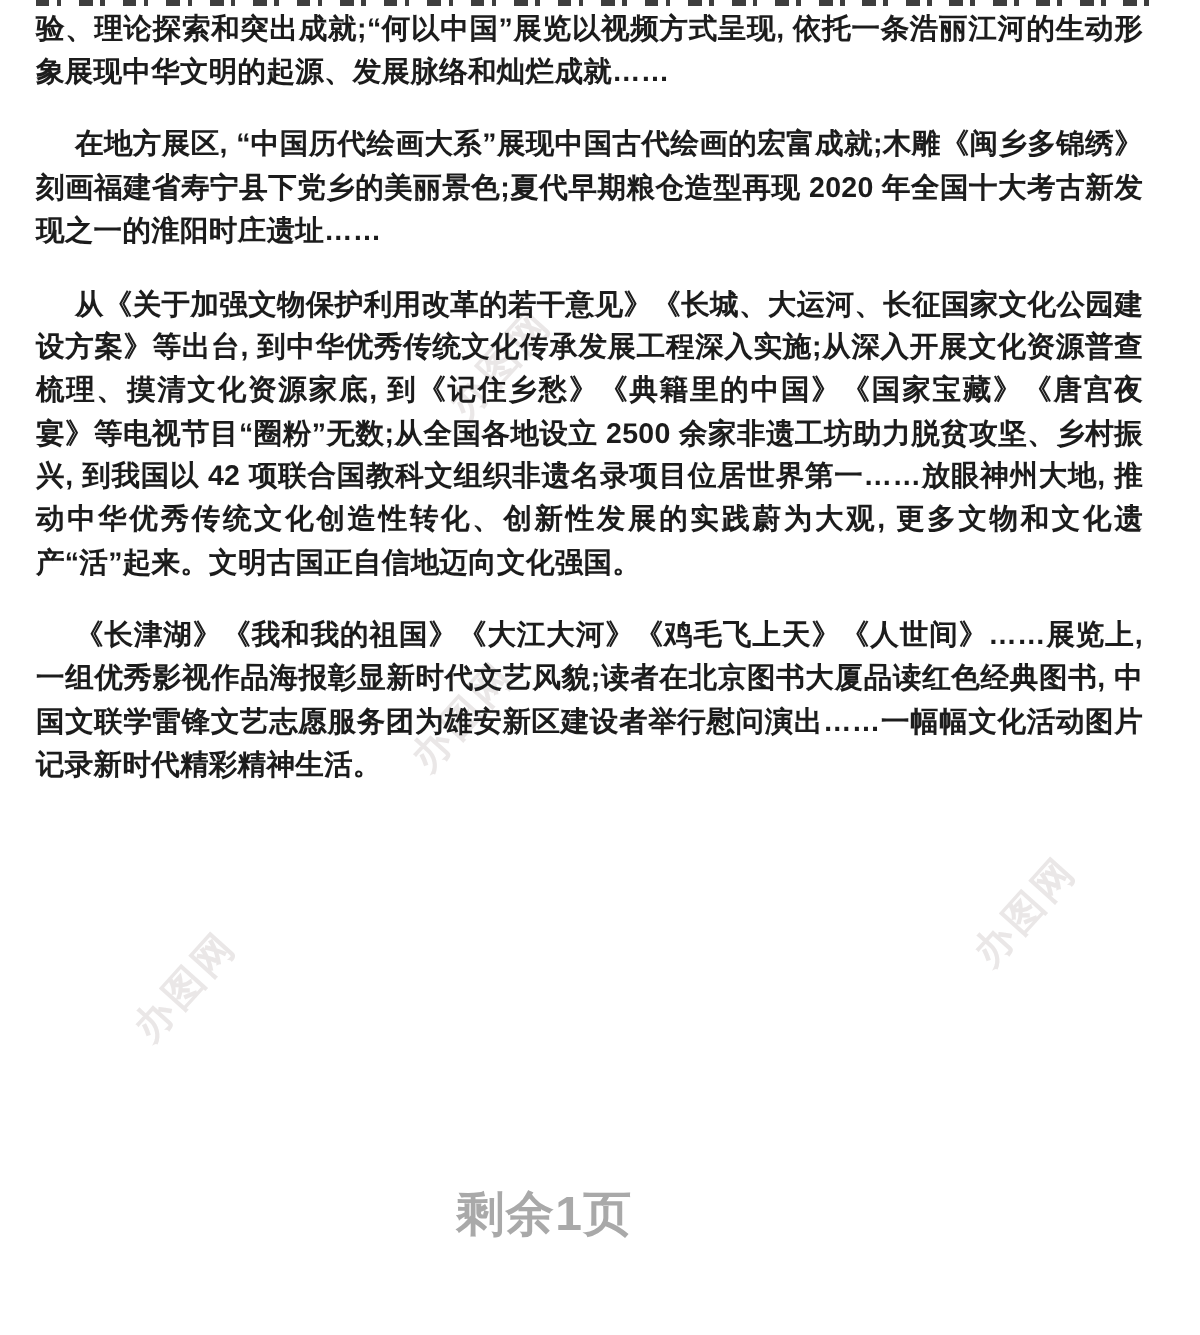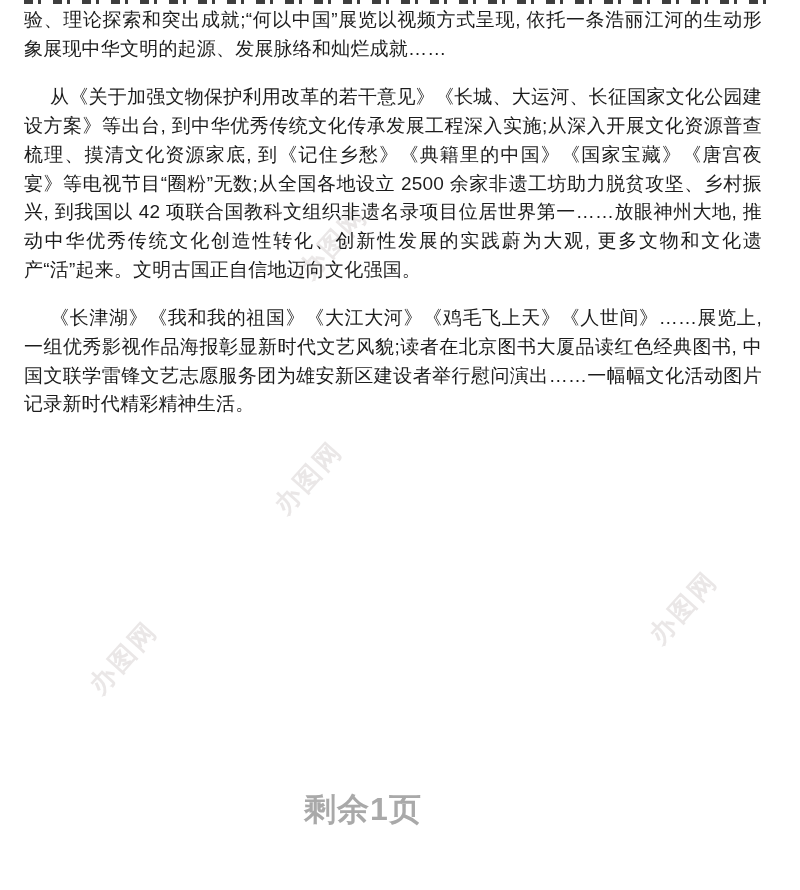--- a/index.html
+++ b/index.html
@@ -27,21 +27,21 @@
   }
   .content {
     position: absolute;
     top: 6px; left: 24px; right: 26px;
     color: #1c1c1c;
   }
   .content p {
     margin: 0 12px 20px 0;
     font-size: 19px;
     line-height: 28.7px;
-    font-weight: 400;
+    font-weight: 700;
     text-align: justify;
     letter-spacing: 0.2px;
   }
   .content p.indent { text-indent: 26px; }
   
   .wm {
     position: absolute;
     font-size: 26px;
     font-weight: bold;
     letter-spacing: 3px;
@@ -73,20 +73,21 @@
 
   <span class="wm" style="left:80px;  top:640px;">办图网</span>
   <span class="wm" style="left:265px; top:460px;">办图网</span>
   <span class="wm" style="left:290px; top:225px;">办图网</span>
   <span class="wm" style="left:640px; top:590px;">办图网</span>
 
   <div class="clip-remnant"></div>
 
   <div class="content">
     <p>验、理论探索和突出成就;“何以中国”展览以视频方式呈现, 依托一条浩丽江河的生动形象展现中华文明的起源、发展脉络和灿烂成就……</p>
+    <p class="indent">在地方展区, “中国历代绘画大系”展现中国古代绘画的宏富成就;木雕《闽乡多锦绣》刻画福建省寿宁县下党乡的美丽景色;夏代早期粮仓造型再现 2020 年全国十大考古新发现之一的淮阳时庄遗址……</p>
     <p class="indent">从《关于加强文物保护利用改革的若干意见》《长城、大运河、长征国家文化公园建设方案》等出台, 到中华优秀传统文化传承发展工程深入实施;从深入开展文化资源普查梳理、摸清文化资源家底, 到《记住乡愁》《典籍里的中国》《国家宝藏》《唐宫夜宴》等电视节目“圈粉”无数;从全国各地设立 2500 余家非遗工坊助力脱贫攻坚、乡村振兴, 到我国以 42 项联合国教科文组织非遗名录项目位居世界第一……放眼神州大地, 推动中华优秀传统文化创造性转化、创新性发展的实践蔚为大观, 更多文物和文化遗产“活”起来。文明古国正自信地迈向文化强国。</p>
     <p class="indent">《长津湖》《我和我的祖国》《大江大河》《鸡毛飞上天》《人世间》……展览上, 一组优秀影视作品海报彰显新时代文艺风貌;读者在北京图书大厦品读红色经典图书, 中国文联学雷锋文艺志愿服务团为雄安新区建设者举行慰问演出……一幅幅文化活动图片记录新时代精彩精神生活。</p>
   </div>
 
   <div class="footer">
     <span>剩余1页</span>
   </div>
 
 </div>
 

